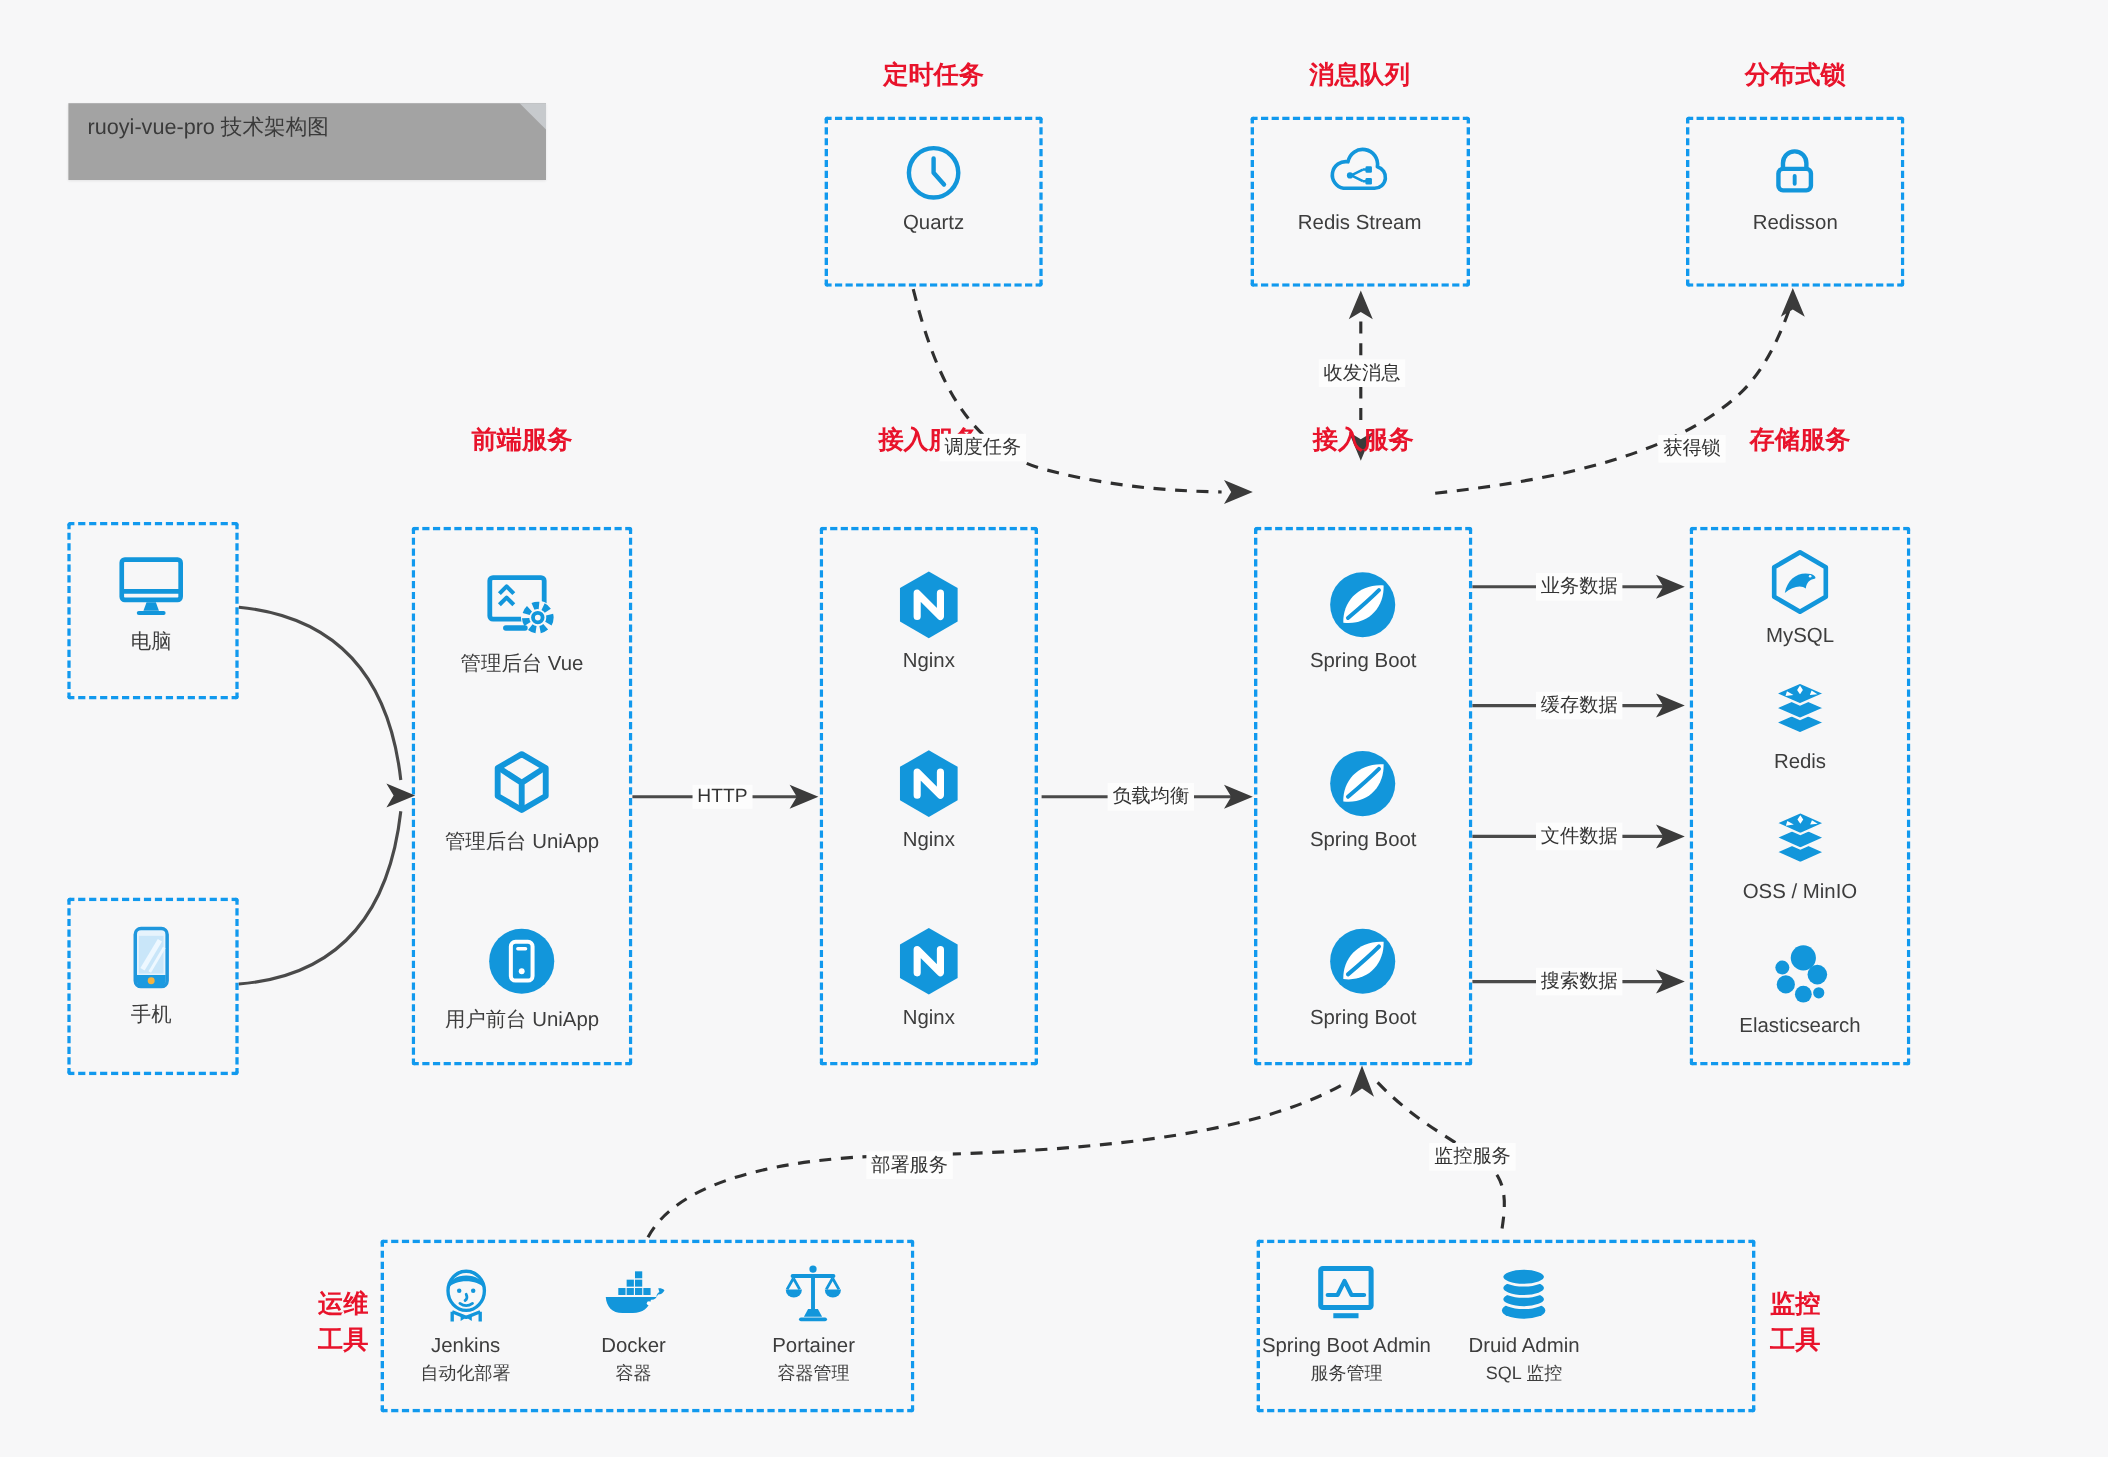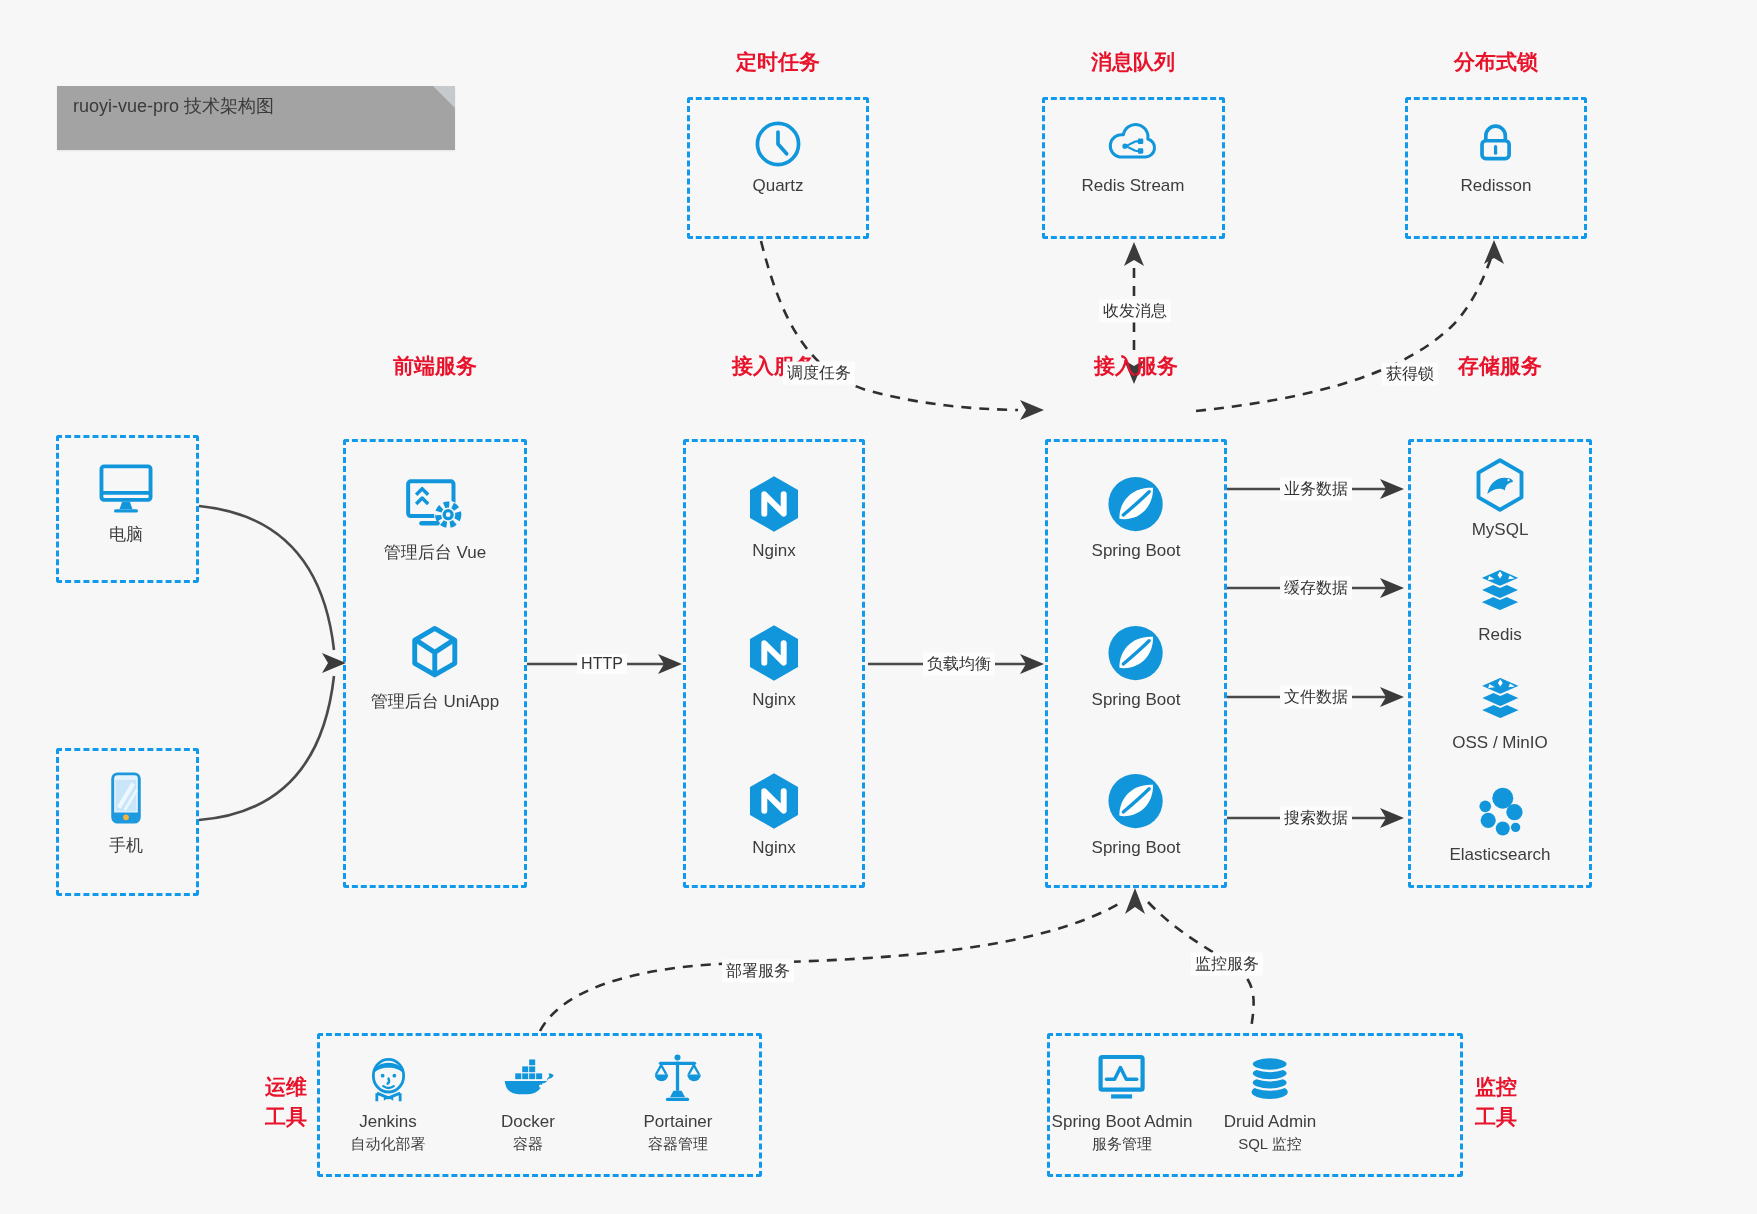--- a/index.html
+++ b/index.html
@@ -154,20 +154,29 @@
     </svg>
     <span class="lbl">管理后台 Vue</span>
   </div>
   <div class="vitem" style="left:435px;top:622px">
     <svg class="ic" width="62" height="62" viewBox="0 0 48 48">
       <path d="M24 5 L39.5 14 V32 L24 41 L8.5 32 V14 Z" stroke="#1296db" stroke-width="3.8" fill="none" stroke-linejoin="round"></path>
       <path d="M24 23.5 V39 M24 23.5 L37 15 M24 23.5 L11 15" stroke="#1296db" stroke-width="3.8" fill="none" stroke-linecap="round"></path>
     </svg>
     <span class="lbl">管理后台 UniApp</span>
   </div>
+  <div class="vitem" style="left:435px;top:770px">
+    <svg class="ic" width="62" height="62" viewBox="0 0 48 48">
+      <circle cx="24" cy="24" r="21" fill="#1296db"></circle>
+      <rect x="17" y="11.5" width="14" height="25" rx="3" stroke="#fff" stroke-width="2.6" fill="none"></rect>
+      <path d="M21.5 16 h5" stroke="#fff" stroke-width="2.2" stroke-linecap="round"></path>
+      <circle cx="24" cy="30.5" r="1.9" fill="#fff"></circle>
+    </svg>
+    <span class="lbl">用户前台 UniApp</span>
+  </div>
 
   <div class="vitem" style="left:774px;top:473px">
     <svg class="ic" width="62" height="62" viewBox="0 0 48 48">
       <path d="M24 2.5 L42.6 13.2 V34.8 L24 45.5 L5.4 34.8 V13.2 Z" fill="#1296db"></path>
       <path d="M16.5 31.5 V16.5 L31.5 31.5 V16.5" stroke="#fff" stroke-width="4.6" fill="none" stroke-linecap="round" stroke-linejoin="round"></path>
     </svg>
     <span class="lbl">Nginx</span>
   </div>
   <div class="vitem" style="left:774px;top:622px">
     <svg class="ic" width="62" height="62" viewBox="0 0 48 48">

